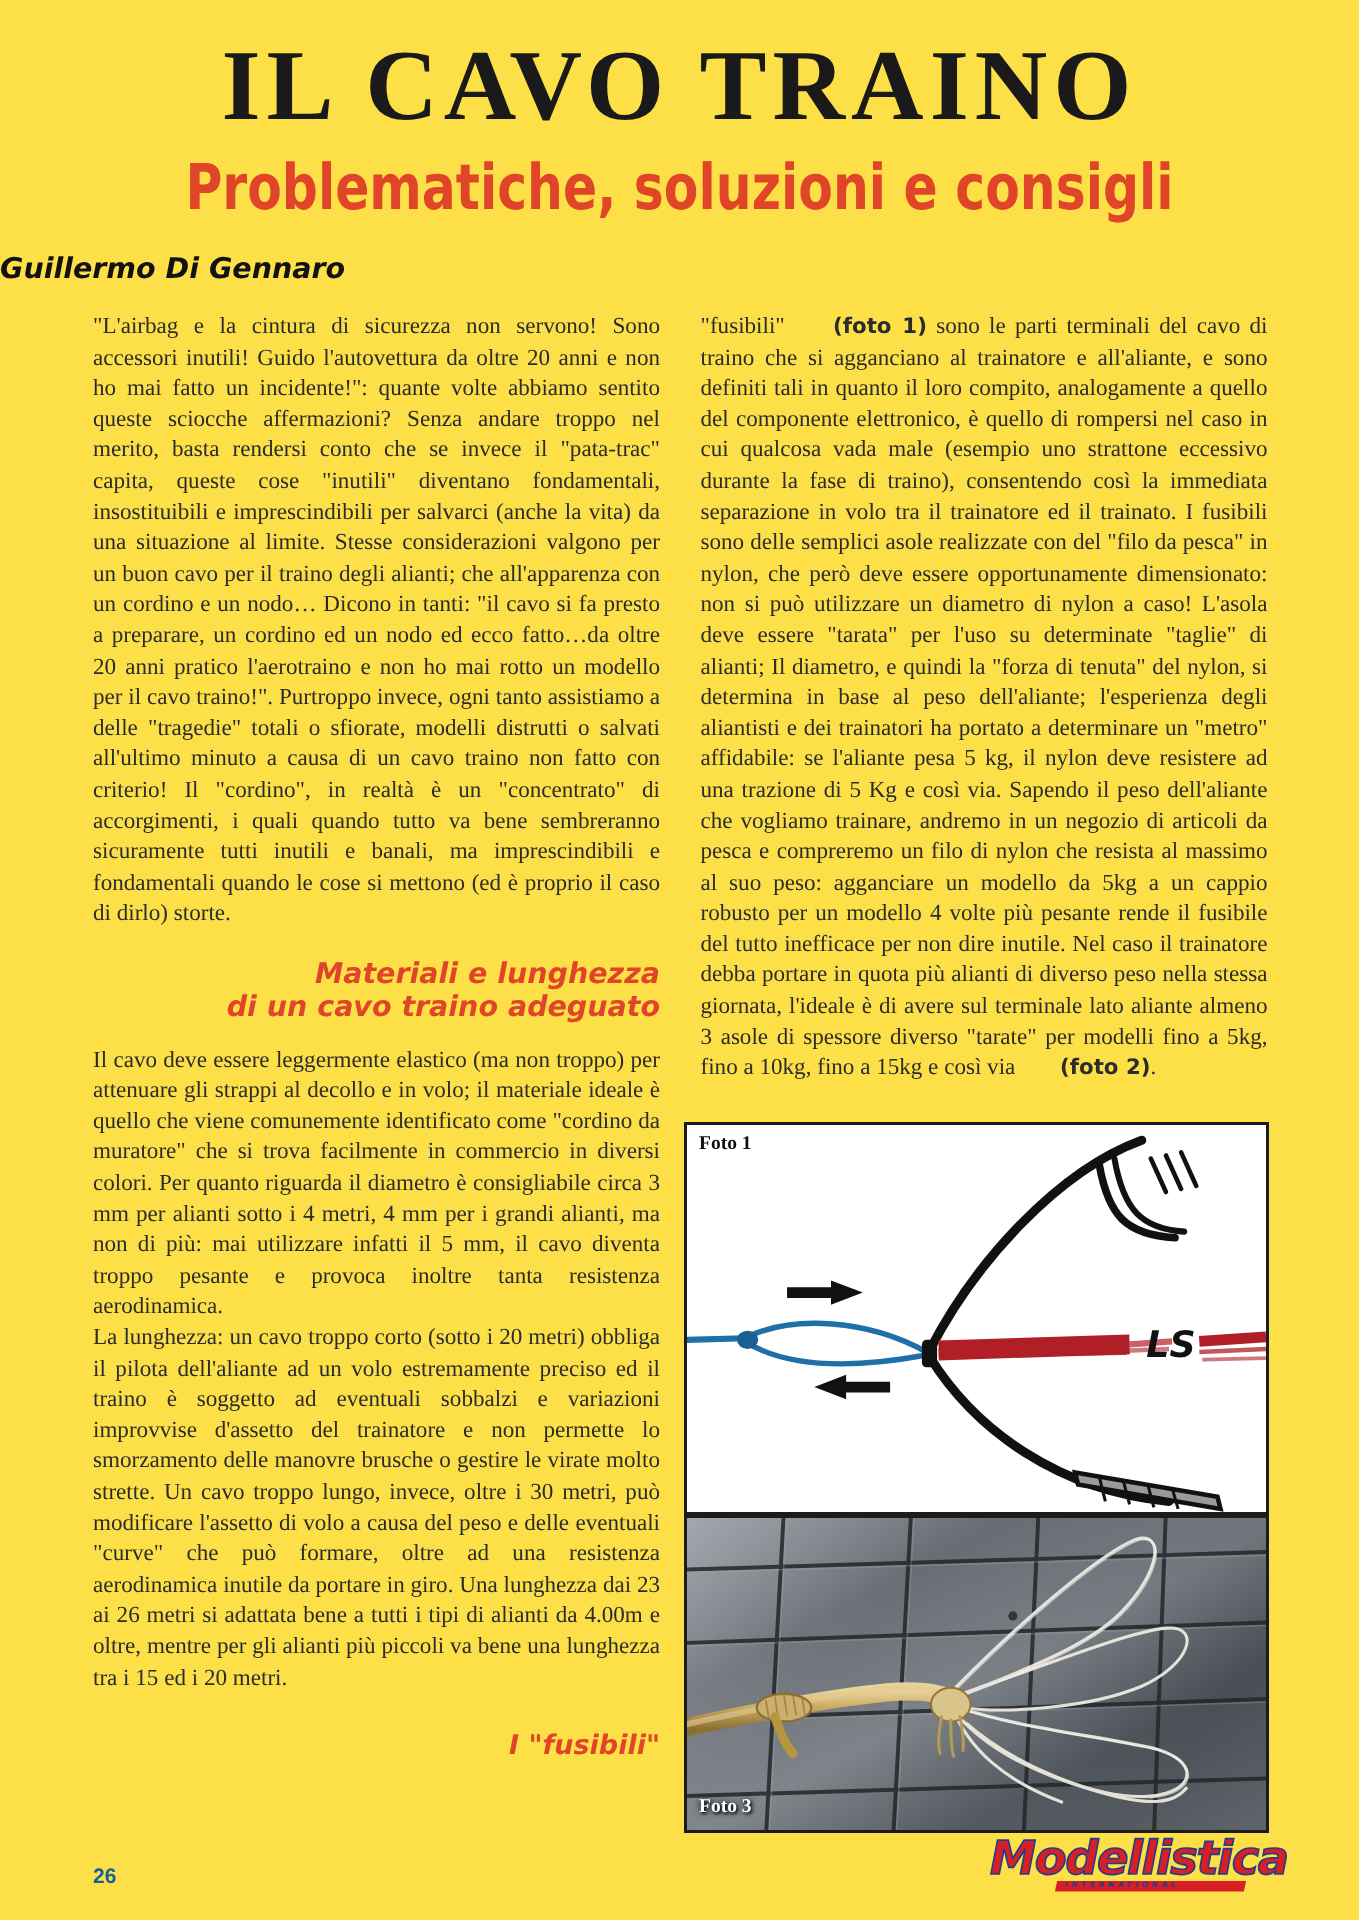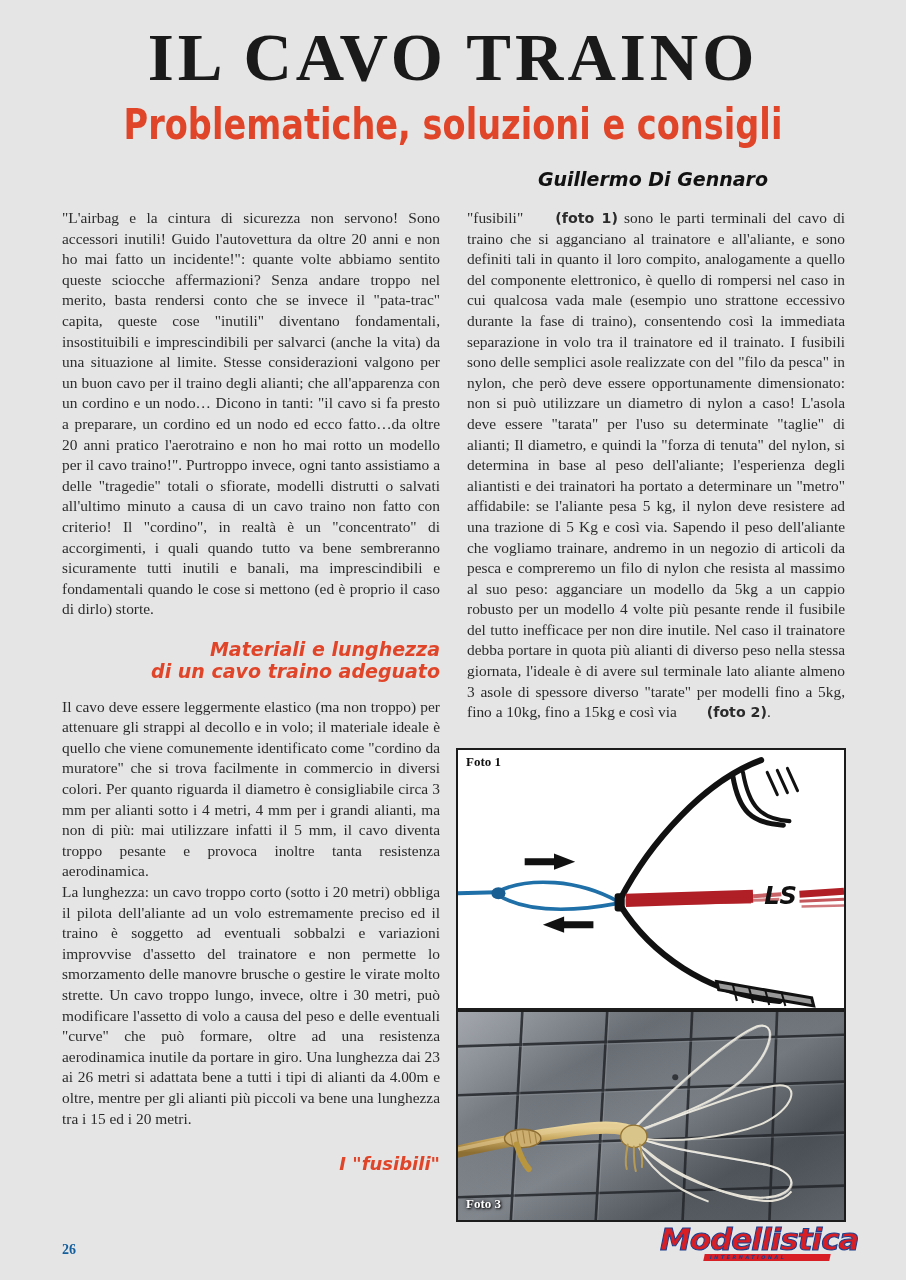--- a/index.html
+++ b/index.html
@@ -4,21 +4,21 @@
 <style>
   html, body {
     margin: 0;
     padding: 0;
     background: #ffffff;
   }
   .page {
     position: relative;
     width: 906px;
     height: 1280px;
-    background: #e5e5e5;
+    background: #fde047;
     overflow: hidden;
     font-family: "Liberation Serif", "DejaVu Serif", serif;
   }
 
   
   .masthead {
     position: absolute;
     left: 0;
     top: 0;
     width: 906px;
@@ -51,21 +51,21 @@
     line-height: 1;
     transform: scaleX(0.80);
     transform-origin: center top;
     white-space: nowrap;
   }
   .byline {
     position: absolute;
     left: 0;
     top: 170px;
     width: 768px;
-    text-align: right;
+    text-align: left;
     font-family: "DejaVu Sans", sans-serif;
     font-weight: bold;
     font-style: italic;
     font-size: 19px;
     color: #121212;
     line-height: 1;
   }
 
   
   .col {
@@ -127,21 +127,21 @@
     text-shadow: 0 0 4px rgba(0,0,0,0.85), 1px 1px 2px rgba(0,0,0,0.9);
   }
 
   .foto-svg { display: block; width: 100%; height: 100%; }
 
   
   .page-number {
     position: absolute;
     left: 62px;
     top: 1242px;
-    font-family: Liberation Serif, serif;
+    font-family: Liberation Sans, sans-serif;
     font-weight: bold;
     font-size: 14px;
     color: #145f9e;
   }
   .logo {
     position: absolute;
     left: 660px;
     top: 1224px;
     width: 186px;
     height: 40px;

